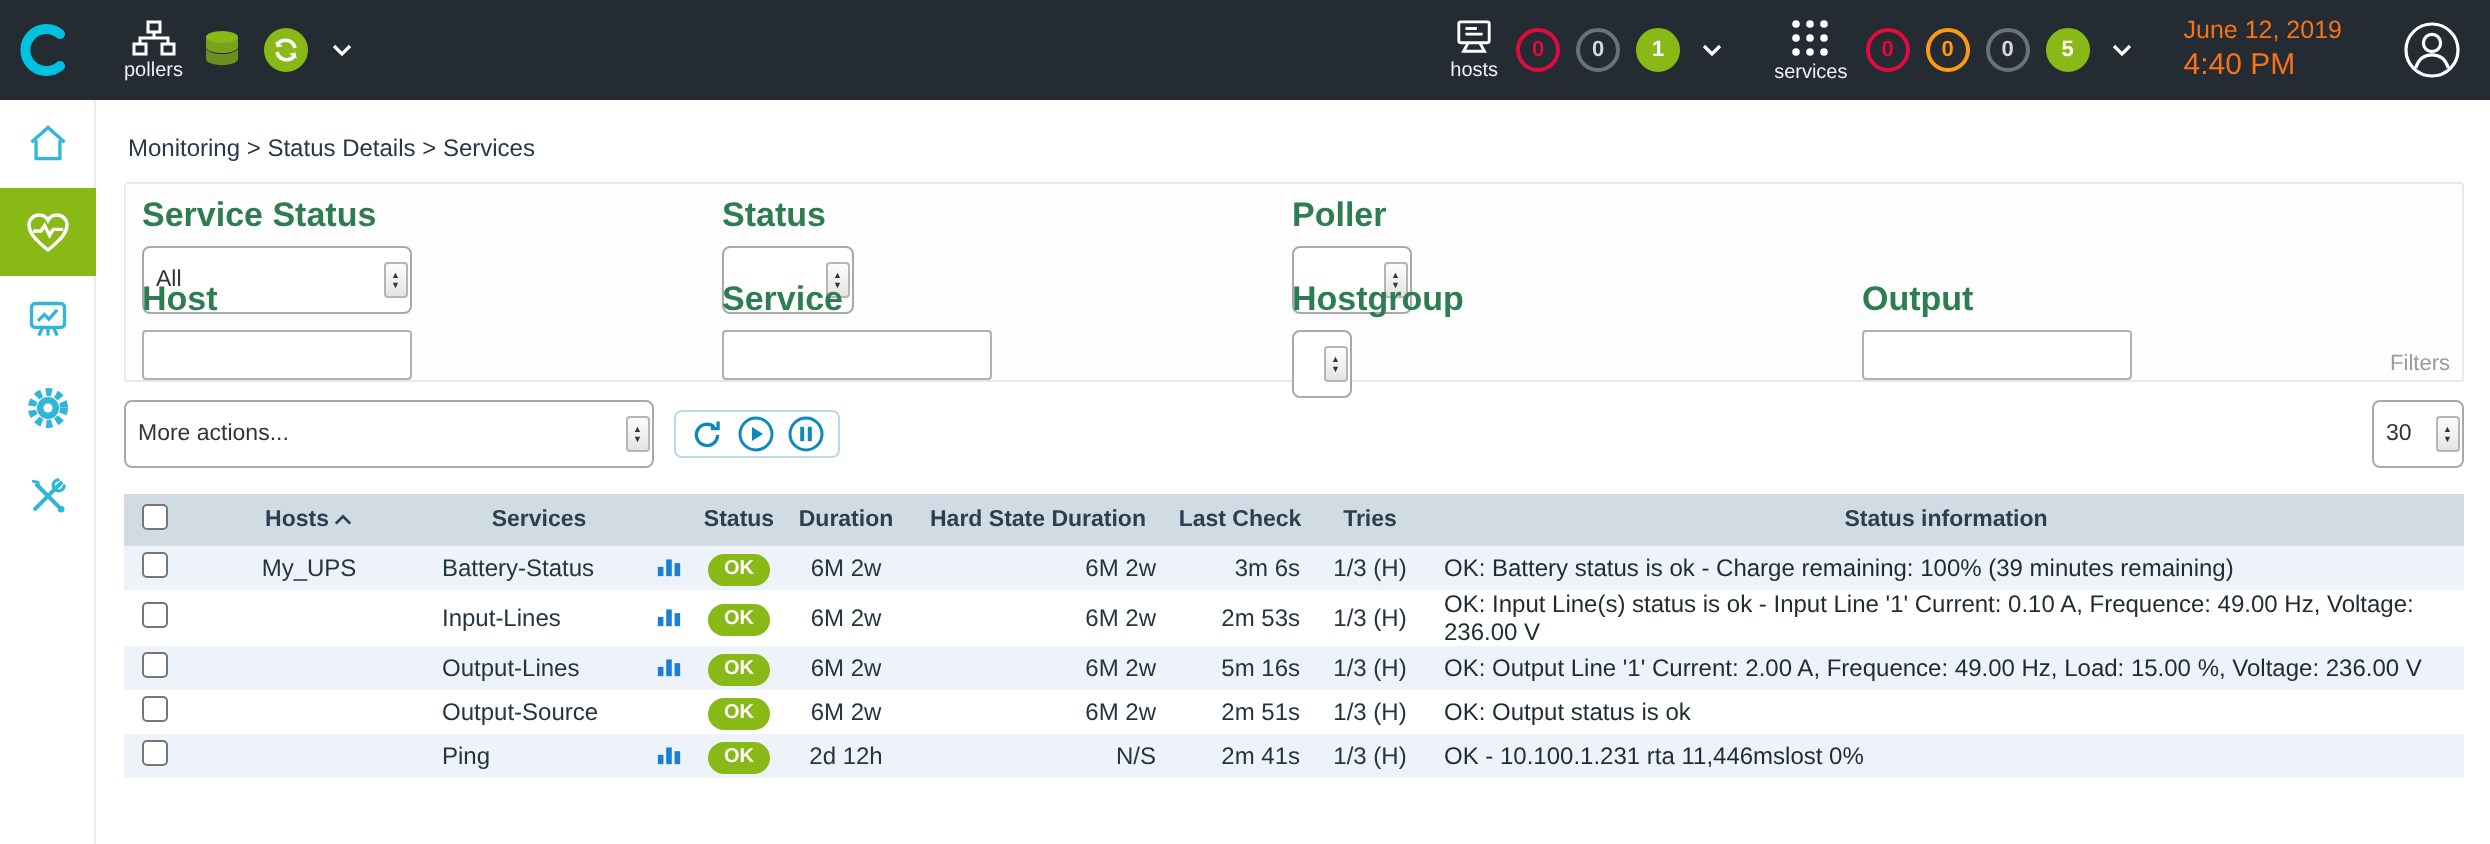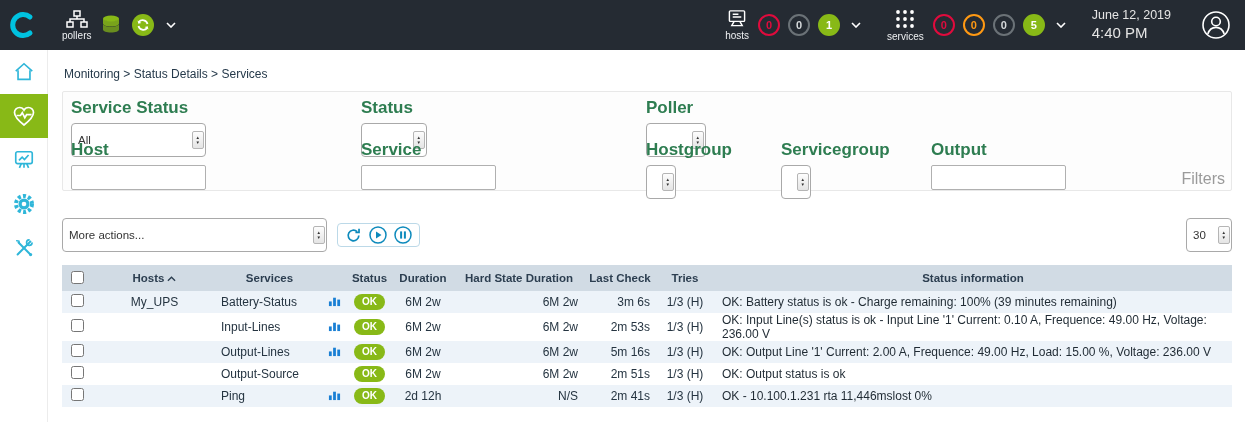--- a/index.html
+++ b/index.html
@@ -17,21 +17,21 @@
   .tb-badge { width:22px; height:22px; border-radius:50%; display:flex; align-items:center; justify-content:center;
     font-size:11px; font-weight:bold; border:2px solid transparent; cursor:pointer; }
   .tb-badge.red    { border-color:#e00b3d; color:#e00b3d; }
   .tb-badge.dark   { border-color:#6b7277; color:#d6d9db; }
   .tb-badge.orange { border-color:#ff9913; color:#ff9913; }
   .tb-badge.green  { background:#88b917; border-color:#88b917; color:#fff; }
   .tb-counters { display:flex; align-items:center; gap:8px; }
   .tb-chevron { display:flex; align-items:center; cursor:pointer; margin-left:2px; }
   .tb-group.hosts { margin-right:26px; }
   .tb-group.services { margin-right:26px; }
-  .tb-datetime { color:#e5e5e5; line-height:1.3; margin-right:30px; }
+  .tb-datetime { color:#f97316; line-height:1.3; margin-right:30px; }
   .tb-date { font-size:12.5px; }
   .tb-time { font-size:15px; }
   .tb-user { margin-right:14px; cursor:pointer; display:flex; }
 
   
   .content { display:flex; height:372px;justify-content:center; }
   .sidebar { width:48px; border-right:1px solid #ececec; background:#fff; }
   .sb-item { width:48px; height:44px; display:flex; align-items:center; justify-content:center; cursor:pointer; }
   .sb-item.active { background:#88b917; }
   .main { flex:1; padding:0 13px 0 14px; }
@@ -48,27 +48,27 @@
   .f-label { display:block; font-size:17px; font-weight:bold; color:#2e7d51; margin-bottom:5px; }
   .f-input { width:135px; height:25px; border:1px solid #b0b0b0; border-radius:2px; font-size:12px; padding:0 5px; background:#fff; }
   .sel { position:relative; display:inline-block; }
   .sel select { appearance:none; -webkit-appearance:none; height:34px; border:1px solid #a9a9a9; border-radius:4px;
     background:#fff; font-size:11.5px; color:#333; padding:1px 18px 1px 6px; font-family:"Liberation Sans",sans-serif; }
   .sel::after { content:"▲\A▼"; white-space:pre; font-size:4.5px; line-height:5px; color:#333; text-align:center;
     position:absolute; right:2px; top:50%; transform:translateY(-50%);
     background:linear-gradient(#fdfdfd,#e4e4e4); border:1px solid #b5b5b5; border-radius:2px;
     padding:3px 3px; pointer-events:none; }
   .w135 { width:135px; } .w66 { width:66px; } .w60 { width:60px; } .w30 { width:30px; padding-right:16px !important; }
-  .f-caption { position:absolute; right:6px; bottom:2px; font-size:16px; color:#9a9a9a; }
+  .f-caption { position:absolute; right:6px; bottom:2px; font-size:11px; color:#9a9a9a; }
   .g-srvstatus { left:8px; top:6px; } .g-status { left:298px; top:6px; } .g-poller { left:583px; top:6px; }
   .g-host { left:8px; top:48px; } .g-service { left:298px; top:48px; } .g-hostgroup { left:583px; top:48px; }
   .g-servicegroup { left:718px; top:48px; } .g-output { left:868px; top:48px; }
 
   
-  .toolbar { width:1170px; margin-top:27px; display:flex; align-items:center; }
+  .toolbar { width:1170px; margin-top:9px; display:flex; align-items:center; }
   .w265 { width:265px; } .w46 { width:46px; }
   .icon-box { display:flex; align-items:center; gap:7px; border:1px solid #bcd9e8; border-radius:4px;
     padding:2px 7px; margin-left:10px; background:#fff; }
   .icon-btn { display:flex; align-items:center; cursor:pointer; background:none; border:none; padding:0; }
   .toolbar-right { margin-left:auto; }
 
   
   .svc-table { border-collapse:collapse; table-layout:fixed; width:1170px; font-size:12px; margin-top:13px; color:#253441; }
   .svc-table thead th { background:#d1dbe4; height:26px; font-weight:bold; color:#2c3e50; font-size:11.5px; text-align:center; }
   .svc-table tbody tr:nth-child(odd) { background:#edf3f9; }
@@ -263,26 +263,20 @@
       </div>
       <div class="f-group g-hostgroup">
         <label class="f-label">Hostgroup</label>
         <span class="sel"><select class="w30">
           <option></option>
         </select></span>
       </div>
       <div class="f-group g-service">
         <label class="f-label">Service</label>
         <input type="text" class="f-input" style="">
-      </div>
-      <div class="f-group g-servicegroup">
-        <label class="f-label">Servicegroup</label>
-        <span class="sel"><select class="w30">
-          <option></option>
-        </select></span>
       </div>
       <div class="f-group g-output">
         <label class="f-label">Output</label>
         <input type="text" class="f-input" style="">
       </div>
       <span class="f-caption">Filters</span>
     </section>
 
     <div class="toolbar">
       <span class="sel"><select class="w265">

